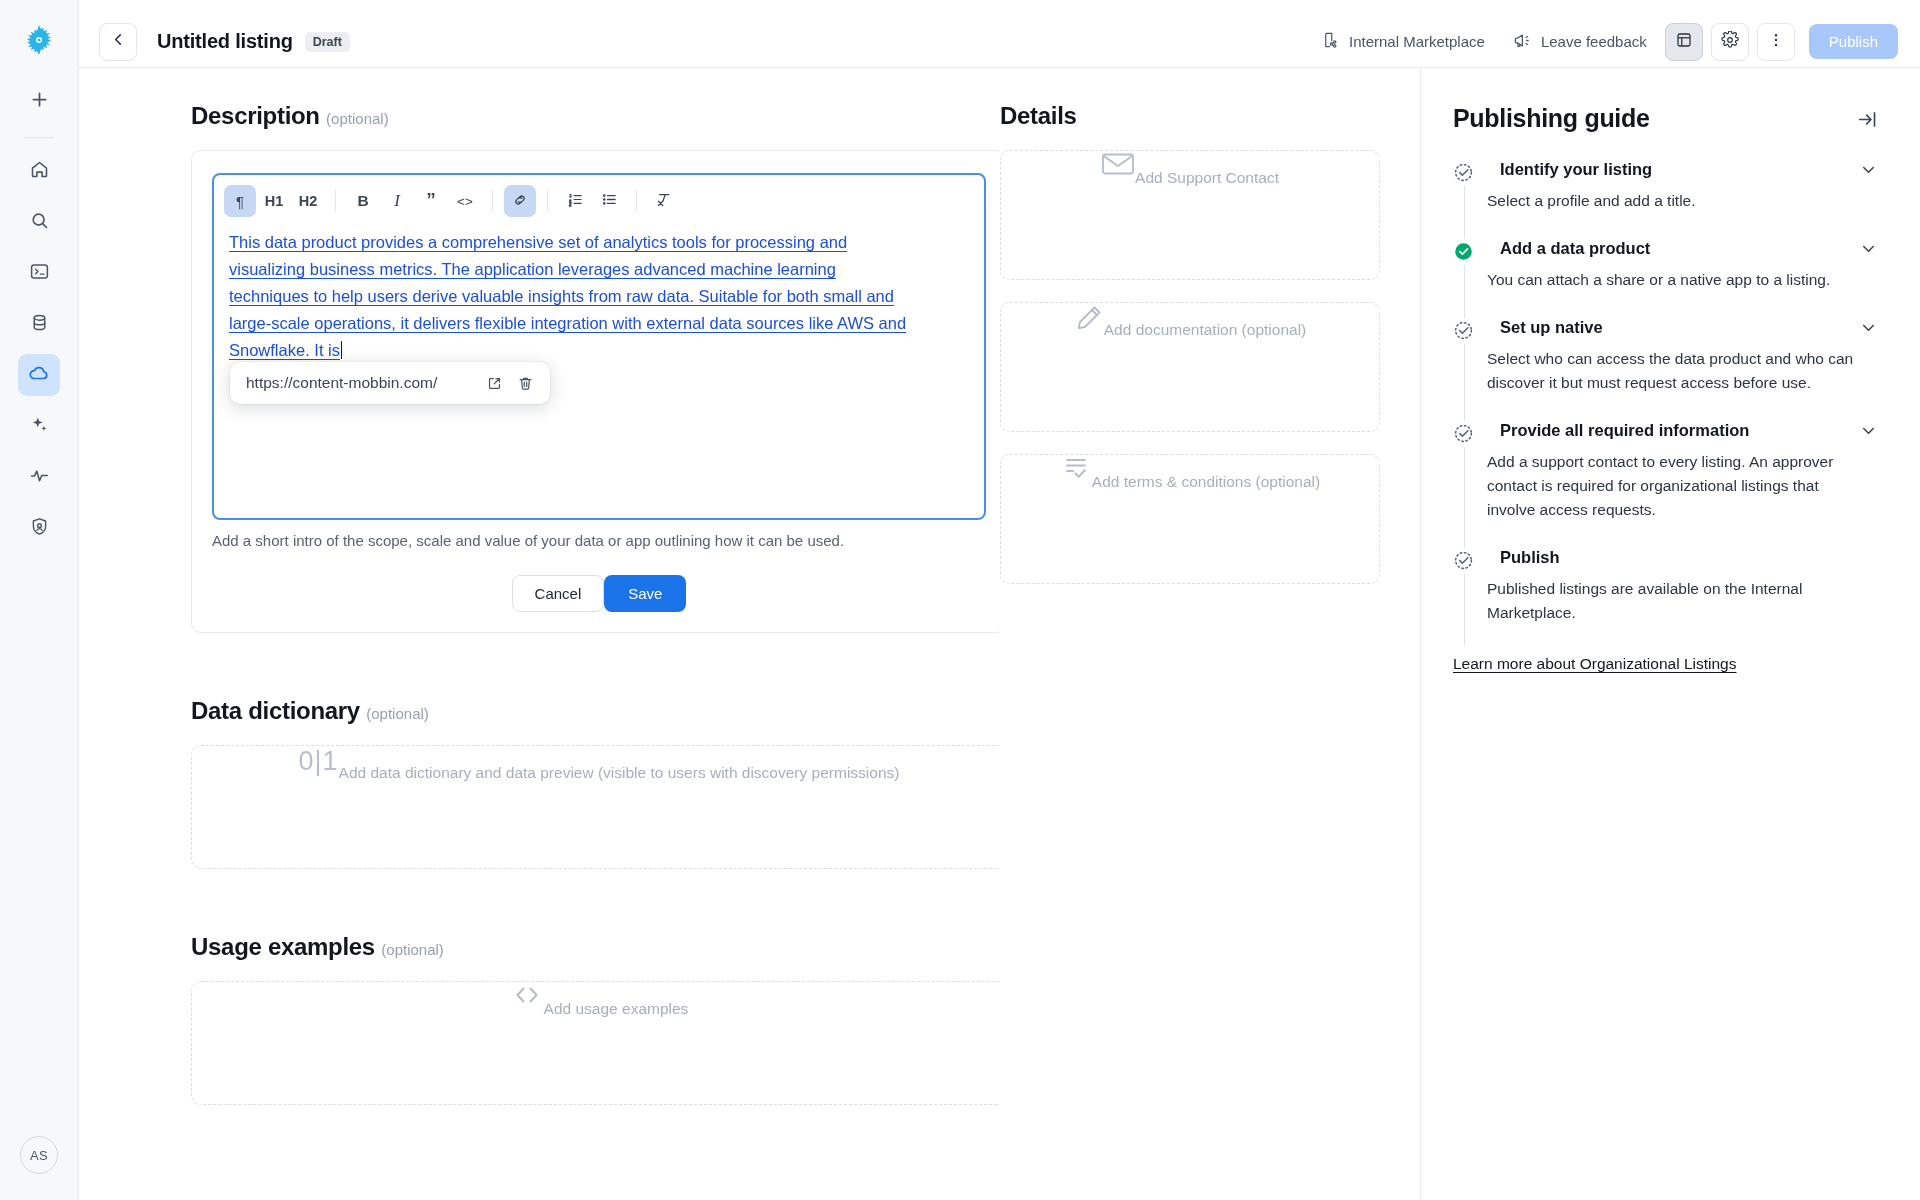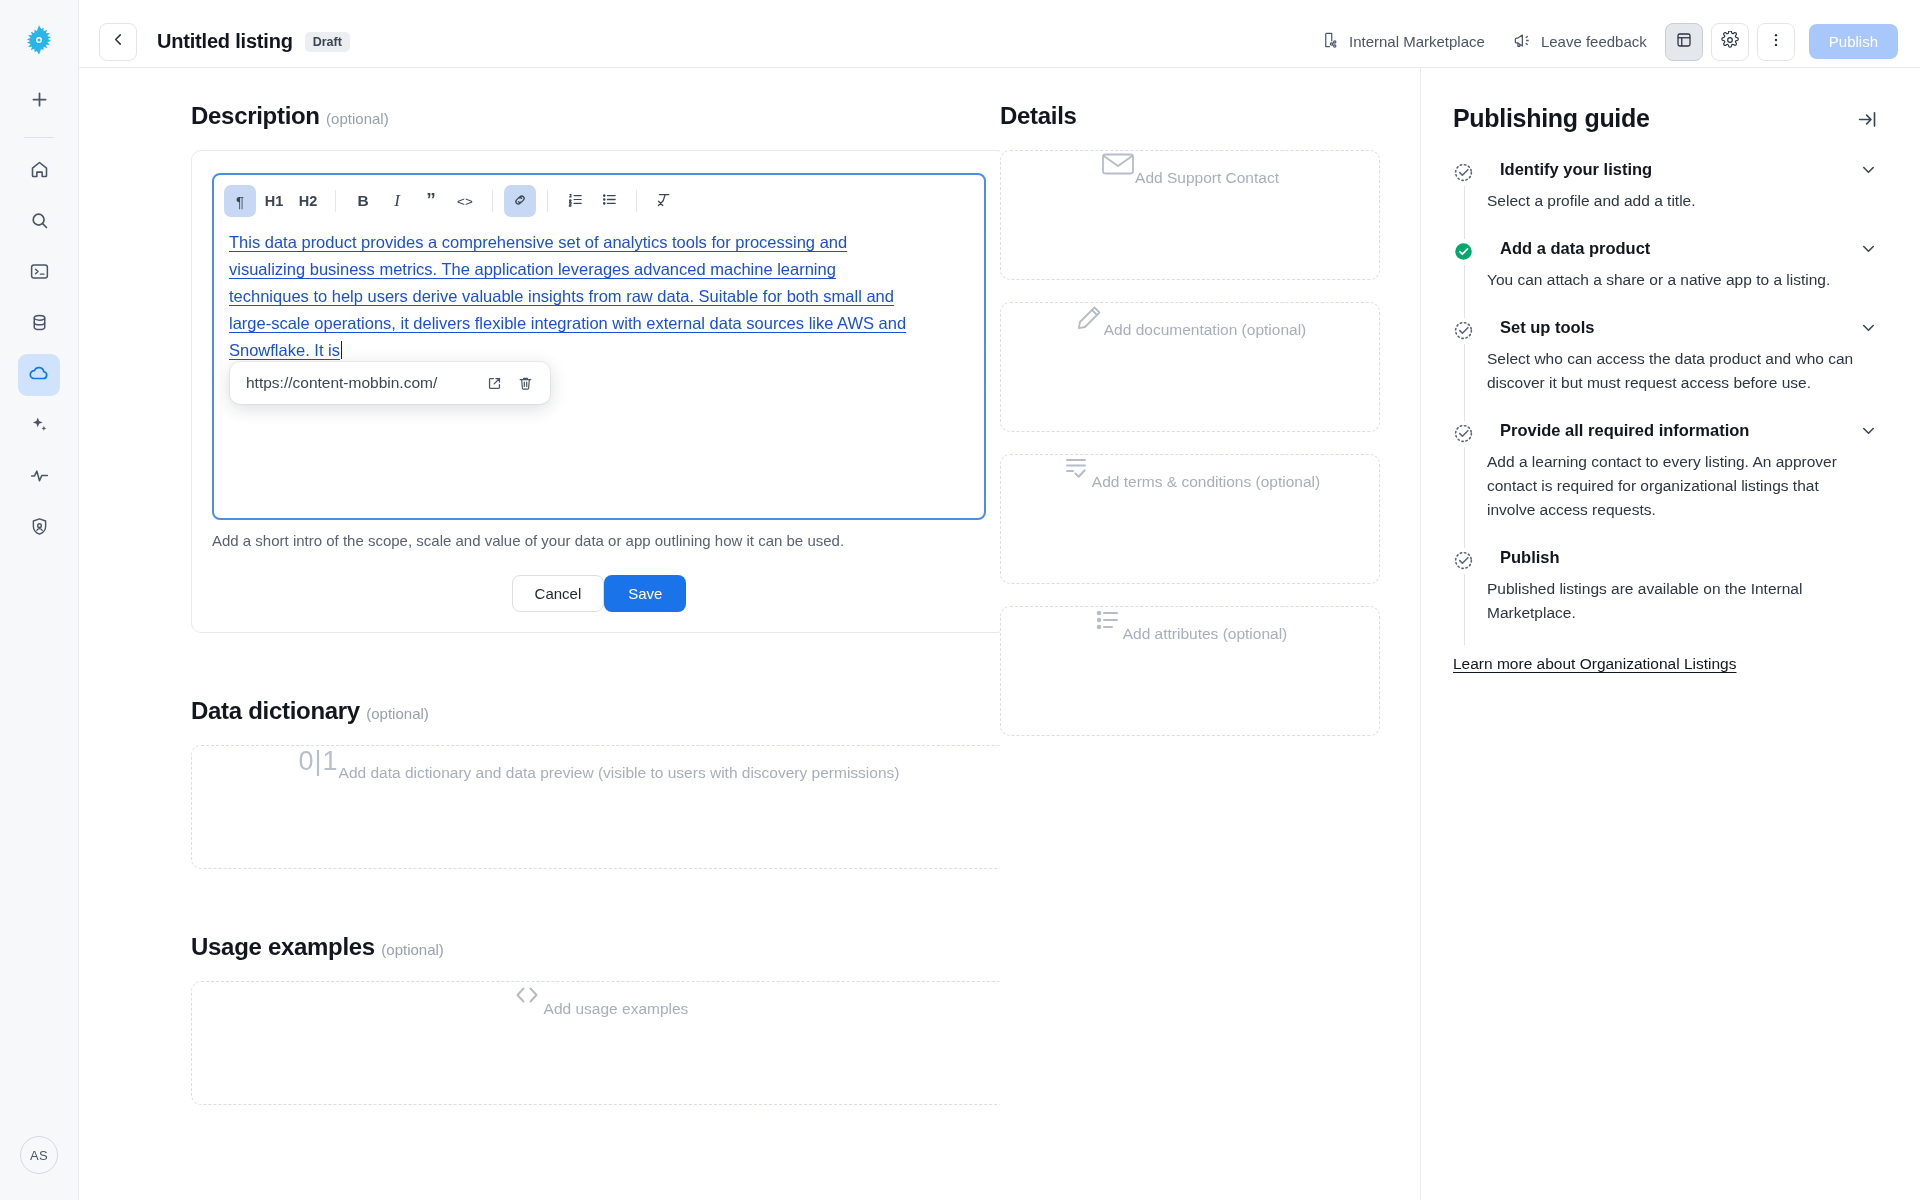--- a/index.html
+++ b/index.html
@@ -477,31 +477,20 @@
           <div class="dropzone dz-detail">
             <span>
               <svg width="32" height="26" viewBox="0 0 32 26" fill="none" stroke="#b6bcc8" stroke-width="2" stroke-linecap="round" stroke-linejoin="round">
                   <path d="M7 5h18M7 10.5h18M7 16h6"></path>
                   <path d="M15.5 18.5l3.2 3.2 6-6.5"></path>
                 </svg>
             </span>
             <span class="dz-label">Add terms &amp; conditions (optional)</span>
           </div>
 
-          <div class="dropzone dz-detail">
-            <span>
-              <svg width="30" height="26" viewBox="0 0 30 26" fill="none" stroke="#b6bcc8" stroke-width="2" stroke-linecap="round">
-                  <circle cx="6" cy="6" r="1.3" fill="#b6bcc8"></circle>
-                  <circle cx="6" cy="13" r="1.3" fill="#b6bcc8"></circle>
-                  <circle cx="6" cy="20" r="1.3" fill="#b6bcc8"></circle>
-                  <path d="M11 6h13M11 13h13M11 20h8"></path>
-                </svg>
-            </span>
-            <span class="dz-label">Add attributes (optional)</span>
-          </div>
         </div>
       </div>
 
       <div class="col-guide">
         <div class="guide-head">
           <span class="guide-title">Publishing guide</span>
           <span class="collapse-icon">
             <svg width="21" height="21" viewBox="0 0 24 24" fill="none" stroke="currentColor" stroke-width="1.9" stroke-linecap="round" stroke-linejoin="round">
                 <path d="M3 12h13M11 7l5 5-5 5M20 4.5v15"></path>
               </svg>
@@ -550,21 +539,21 @@
 
           <div class="step">
             <span class="step-rail"></span>
             <span class="step-icon">
               <svg width="21" height="21" viewBox="0 0 24 24" fill="none" stroke="#59637a" stroke-width="1.8" stroke-linecap="round" stroke-linejoin="round">
                   <circle cx="12" cy="12" r="9" stroke-dasharray="1.6 3.2"></circle>
                   <path d="M7.8 12.2l2.9 2.9L17 8.8" stroke-dasharray="0"></path>
                 </svg>
             </span>
             <div class="step-row">
-              <span class="step-title">Set up tools</span>
+              <span class="step-title">Set up native</span>
               <span class="chev">
                 <svg width="19" height="19" viewBox="0 0 24 24" fill="none" stroke="currentColor" stroke-width="2" stroke-linecap="round" stroke-linejoin="round">
                     <path d="M6 9.5l6 6 6-6"></path>
                   </svg>
               </span>
             </div>
             <div class="step-desc">Select who can access the data product and who can discover it but must request access before use.</div>
           </div>
 
           <div class="step">
@@ -576,21 +565,21 @@
                 </svg>
             </span>
             <div class="step-row">
               <span class="step-title">Provide all required information</span>
               <span class="chev">
                 <svg width="19" height="19" viewBox="0 0 24 24" fill="none" stroke="currentColor" stroke-width="2" stroke-linecap="round" stroke-linejoin="round">
                     <path d="M6 9.5l6 6 6-6"></path>
                   </svg>
               </span>
             </div>
-            <div class="step-desc">Add a learning contact to every listing. An approver contact is required for organizational listings that involve access requests.</div>
+            <div class="step-desc">Add a support contact to every listing. An approver contact is required for organizational listings that involve access requests.</div>
           </div>
 
           <div class="step">
             <span class="step-rail"></span>
             <span class="step-icon">
               <svg width="21" height="21" viewBox="0 0 24 24" fill="none" stroke="#59637a" stroke-width="1.8" stroke-linecap="round" stroke-linejoin="round">
                   <circle cx="12" cy="12" r="9" stroke-dasharray="1.6 3.2"></circle>
                   <path d="M7.8 12.2l2.9 2.9L17 8.8" stroke-dasharray="0"></path>
                 </svg>
             </span>

